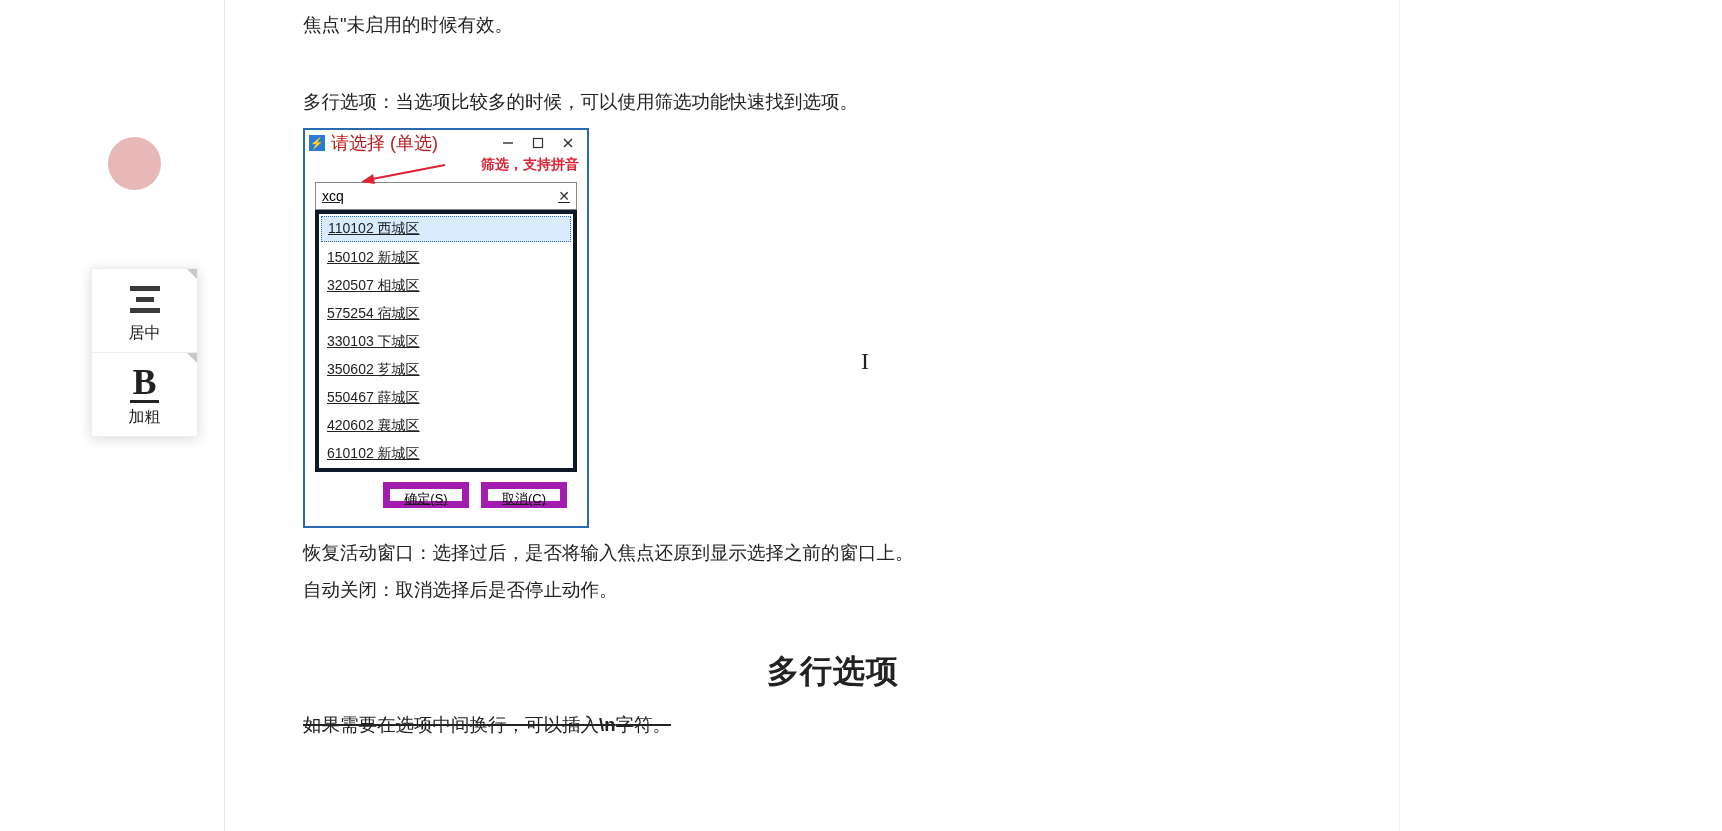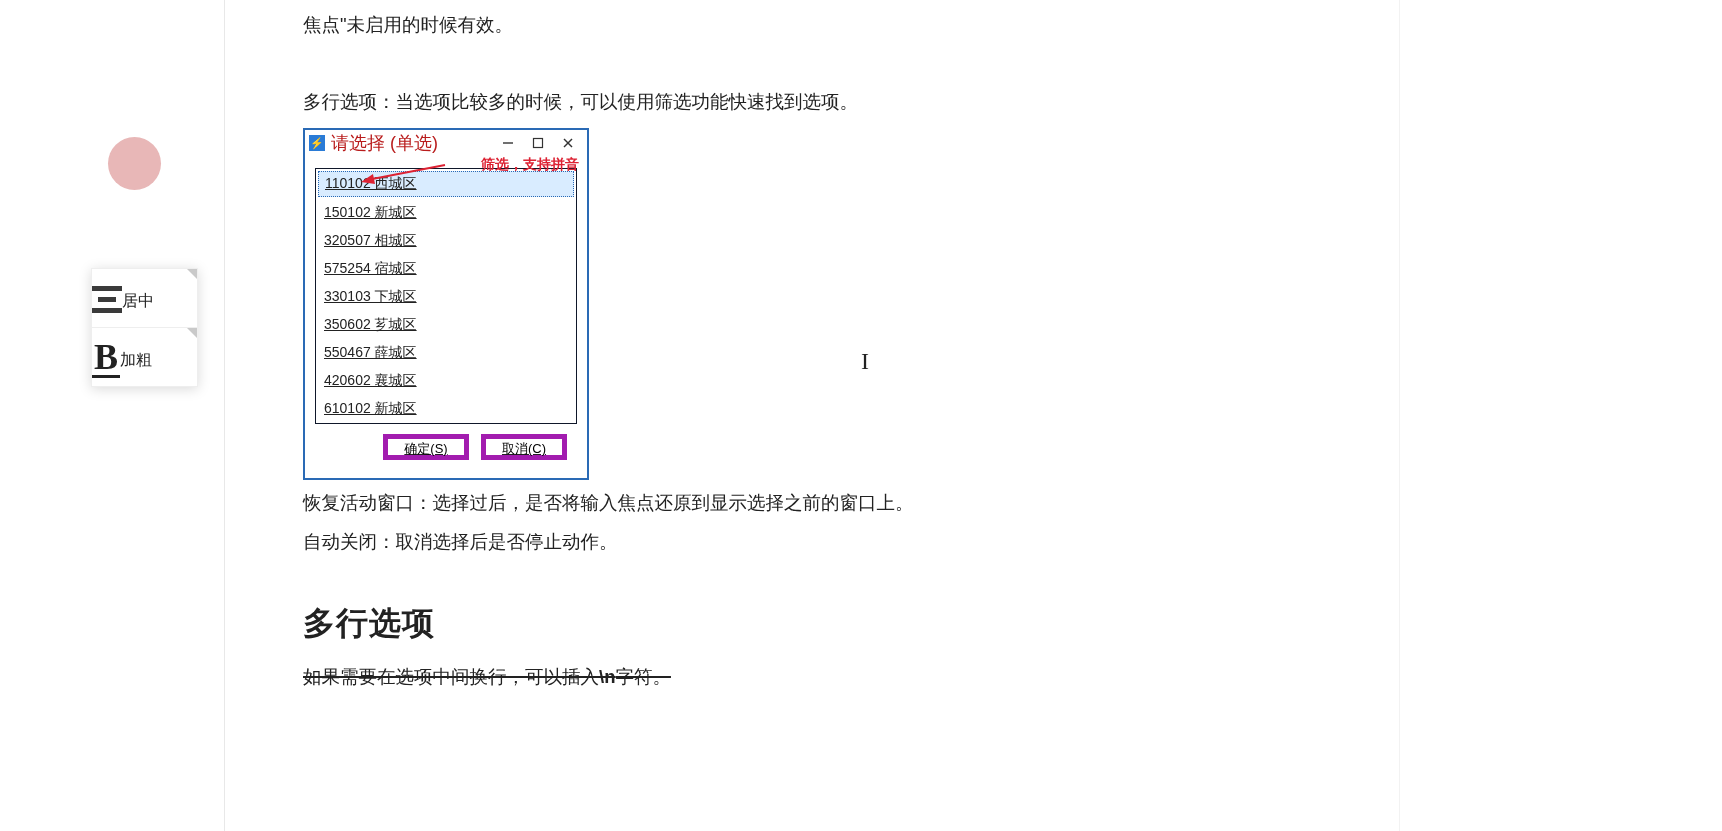--- a/index.html
+++ b/index.html
@@ -3,68 +3,68 @@
 <meta charset="utf-8">
 <style>
   html,body{margin:0;padding:0;background:#fff;font-family:"Microsoft YaHei","PingFang SC","Helvetica Neue",Arial,sans-serif;color:#222;}
   body{width:1722px;height:831px;position:relative;overflow:hidden;}
 
   
   .pink-dot{position:absolute;left:108px;top:137px;width:53px;height:53px;border-radius:50%;background:#e8b7b7;}
 
   
   .toolbar{position:absolute;left:91px;top:268px;width:105px;background:#fff;border:1px solid #eee;box-shadow:0 2px 12px rgba(0,0,0,.15);}
-  .tool-btn{display:flex;align-items:center;justify-content:flex-start;padding:10px 0 8px;cursor:pointer;position:relative;}
+  .tool-btn{display:flex;flex-direction:column;align-items:center;justify-content:flex-end;padding:10px 16px 8px;cursor:pointer;position:relative;}
   .tool-btn + .tool-btn{border-top:1px solid #eee;}
   .tool-btn .dogear{position:absolute;top:0;right:0;width:0;height:0;border-left:10px solid transparent;border-top:10px solid #c9c9c9;}
   .tool-icon{height:40px;display:flex;align-items:center;justify-content:center;}
   .tool-label{font-size:16px;margin-top:4px;color:#222;}
   .icon-center{display:flex;flex-direction:column;align-items:center;}
   .icon-center .bar{width:30px;height:5px;background:#3a3a3a;margin:3px 0;}
   .icon-center .bar.short{width:18px;}
   .icon-bold{font-family:"Times New Roman",serif;font-size:36px;font-weight:900;line-height:1;border-bottom:3px solid #222;padding:0 2px;}
 
   
   .page-left-line{position:absolute;left:224px;top:0;height:831px;border-left:1px solid #e8e8e8;}
   .page-right-line{position:absolute;left:1399px;top:0;height:831px;border-left:1px solid #f2f2f2;}
 
   
   .main{position:absolute;left:303px;top:0;width:1060px;}
   .para{font-size:18.5px;line-height:2.0;color:#222;margin:0;}
   .topcut{margin-top:6px;}
   .gap{height:40px;}
 
-  .heading{font-size:32px;font-weight:700;margin:42px 0 12px;letter-spacing:1px;}
+  .heading{font-size:32px;font-weight:700;margin:42px 0 12px;letter-spacing:1px;text-align:center;}
 
   
   .dlg-wrap{margin-top:8px;}
   .dlg{width:286px;border:2px solid #2a6ab5;background:#fff;box-sizing:border-box;position:relative;}
   .dlg-titlebar{display:flex;align-items:center;height:26px;padding:0 4px;}
   .dlg-icon{width:16px;height:16px;background:#2a7bd6;display:flex;align-items:center;justify-content:center;color:#fff;font-size:11px;margin-right:6px;}
   .dlg-title{font-size:18px;color:#b91c1c;flex:0 0 auto;}
   .dlg-spacer{flex:1;}
   .winbtn{width:30px;height:20px;display:flex;align-items:center;justify-content:center;font-size:12px;color:#444;}
   .winbtn svg{display:block;}
 
   .dlg-body{padding:4px 10px 8px;position:relative;text-decoration:underline;}
   .callout{position:absolute;right:8px;top:0px;color:#d23;font-size:14px;font-weight:700;}
   .arrow{position:absolute;left:56px;top:6px;}
   .searchrow{display:flex;align-items:center;border:1px solid #888;height:26px;margin-top:22px;}
   .searchrow input{flex:1;border:0;outline:0;font-size:14px;padding:0 6px;background:transparent;}
   .searchrow .clear{width:24px;text-align:center;font-size:14px;color:#333;cursor:pointer;}
 
-  .listbox{border:1px solid #0f172a;margin-top:8px;max-height:254px;overflow:hidden;}
+  .listbox{border:4px solid #0f172a;max-height:254px;overflow:hidden;}
   .listitem{font-size:14px;padding:5px 8px;color:#222;}
   .listitem.sel{background:#d9ecff;border:1px dotted #2a6ab5;margin:2px;padding:3px 6px;}
 
   .dlg-buttons{display:flex;justify-content:flex-end;gap:12px;padding:10px 10px 10px;}
-  .dlg-buttons button{width:86px;height:26px;border:5px solid #a21caf;background:#fff;font-size:13px;cursor:pointer;}
+  .dlg-buttons button{width:86px;height:26px;border:7px solid #a21caf;background:#fff;font-size:13px;cursor:pointer;}
 
   
-  .afterimg{margin-top:6px;font-family:Liberation Mono, monospace;}
+  .afterimg{margin-top:6px;}
 
   
   .strike{text-decoration:line-through;text-decoration-thickness:2px;text-decoration-color:#222;}
   .boldn{font-weight:700;}
 
   
   .ibeam{position:absolute;left:861px;top:348px;font-size:24px;color:#222;font-family:serif;}
 </style>
 </head>
 <body>
@@ -122,20 +122,24 @@
               <line x1="10" y1="2" x2="2" y2="10" stroke="#333" stroke-width="1.4"></line>
             </svg>
         </span>
       </div>
       <div class="dlg-body">
         <span class="callout">筛选，支持拼音</span>
         <svg class="arrow" width="86" height="22">
           <line x1="84" y1="3" x2="6" y2="18" stroke="#d23" stroke-width="2"></line>
           <polygon points="0,20 12,12 14,22" fill="#d23"></polygon>
         </svg>
+        <div class="searchrow">
+          <input value="xcq" style="">
+          <span class="clear">✕</span>
+        </div>
         <div class="listbox">
           <div class="listitem sel">110102 西城区</div>
           <div class="listitem">150102 新城区</div>
           <div class="listitem">320507 相城区</div>
           <div class="listitem">575254 宿城区</div>
           <div class="listitem">330103 下城区</div>
           <div class="listitem">350602 芗城区</div>
           <div class="listitem">550467 薛城区</div>
           <div class="listitem">420602 襄城区</div>
           <div class="listitem">610102 新城区</div>

